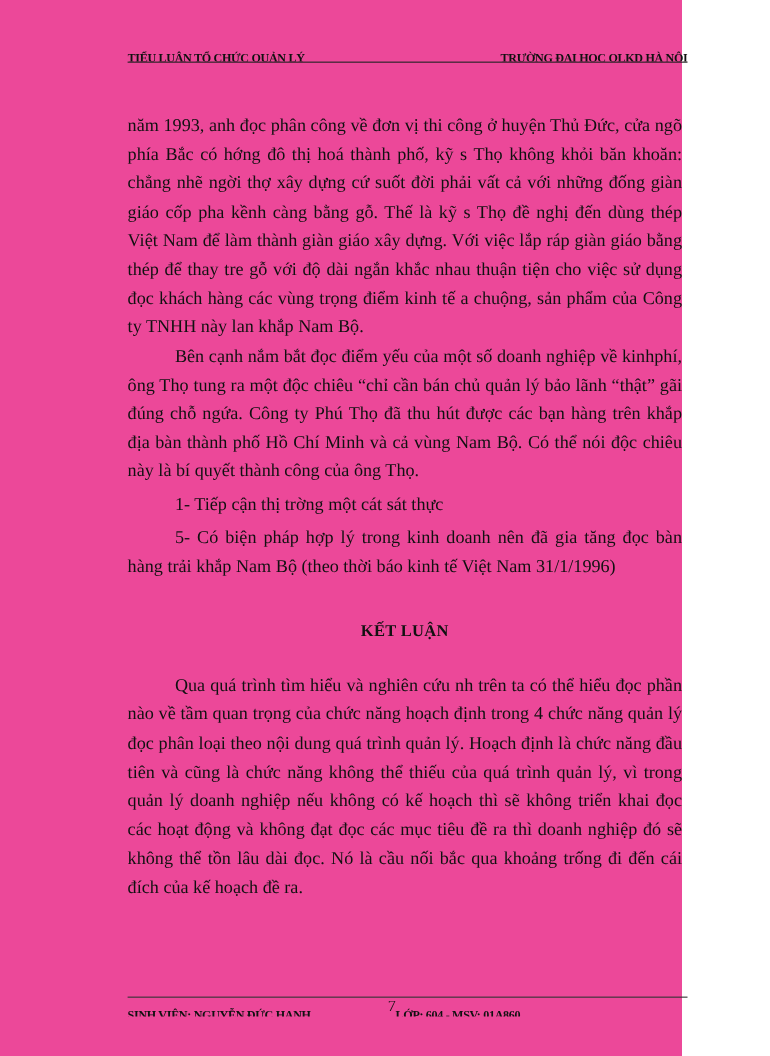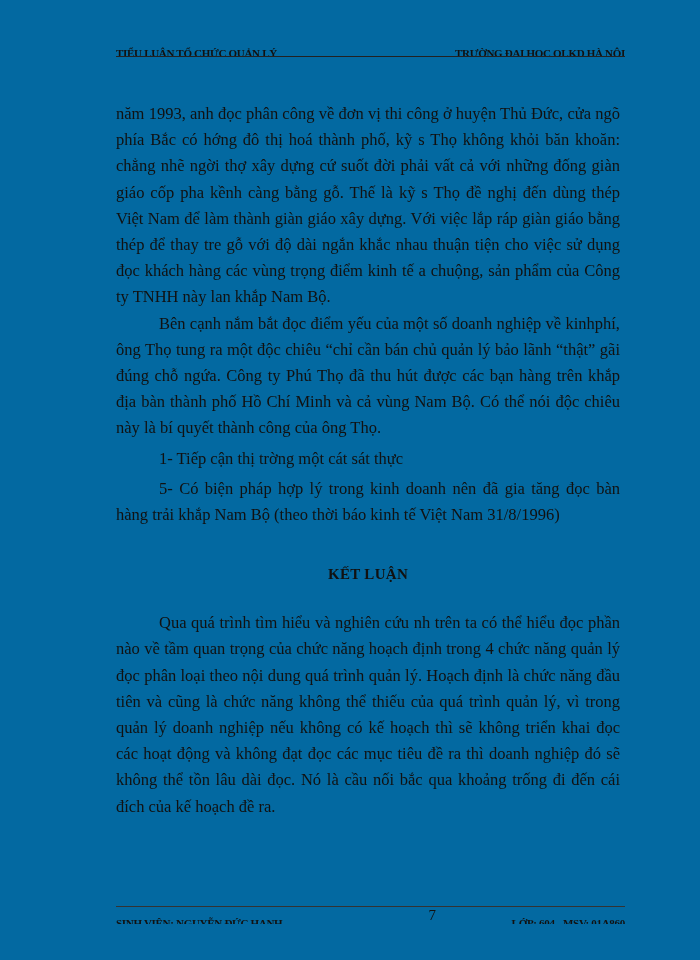--- a/index.html
+++ b/index.html
@@ -1,20 +1,20 @@
 <!DOCTYPE html>
 <html><head>
 <meta charset="utf-8">
 <style>
   html, body { margin: 0; padding: 0; background: #ffffff; }
   body {
     width: 700px; height: 960px; position: relative; overflow: hidden;
     font-family: "Liberation Serif", serif; color: #111111;
   }
-  .page { position: absolute; left: 0; top: 0; width: 700px; height: 960px; background: #0369a1; }
+  .page { position: absolute; left: 0; top: 0; width: 620px; height: 960px; background: #ec4899; }
   .running-header {
     position: absolute; left: 116px; top: 40px; width: 509px; height: 16px;
     border-bottom: 1px solid #222;
     font-size: 11px; font-weight: bold; line-height: 16px;
     display: flex; justify-content: space-between; align-items: flex-end;
     letter-spacing: -0.3px; overflow: hidden;
   }
   .running-header span { display: block; transform: translateY(5px); }
   .body {
     position: absolute; left: 116px; top: 73px; width: 504px;
@@ -26,42 +26,42 @@
   .heading2 { font-weight: bold; font-style: italic; }
   .title-wrap { text-align: center; margin-top: 32px !important; margin-bottom: 22px !important; }
   .title { font-weight: bold; font-size: 15px; line-height: 28px; letter-spacing: 0.3px; }
   .running-footer-rule {
     position: absolute; left: 116px; top: 906px; width: 509px; height: 0;
     border-top: 1px solid #333;
   }
   .running-footer {
     position: absolute; left: 116px; top: 910px; width: 509px; height: 14px;
     font-size: 11px; font-weight: bold; line-height: 14px; overflow: hidden;
-    display: flex; justify-content: space-between; align-items: flex-start;
+    display: flex; justify-content: flex-start; align-items: flex-start;
     letter-spacing: -0.3px;
   }
   .running-footer .page-num { font-size: 15px; font-weight: normal; margin-left: 70px; transform: translateY(-2px); }
   .running-footer .footer-left, .running-footer .footer-right { transform: translateY(6px); }
 </style>
 </head>
 <body>
 
 <div class="page">
 
   <div class="running-header">
     <span>TIỂU LUẬN TỔ CHỨC QUẢN LÝ</span>
     <span>TRƯỜNG ĐẠI HỌC QLKD HÀ NỘI</span>
   </div>
 
   <div class="body">
     <p>năm 1993, anh đọc   phân công về đơn vị thi công ở huyện Thủ Đức, cửa ngõ phía Bắc có hớng   đô thị hoá thành phố, kỹ s   Thọ không khỏi băn khoăn: chẳng nhẽ ngời   thợ xây dựng cứ suốt đời phải vất cả với những đống giàn giáo cốp pha kềnh càng bằng gỗ. Thế là kỹ s   Thọ đề nghị đến dùng thép Việt Nam để làm thành giàn giáo xây dựng. Với việc lắp ráp giàn giáo bằng thép để thay tre gỗ với độ dài ngắn khắc nhau thuận tiện cho việc sử dụng đọc   khách hàng các vùng trọng điểm kinh tế a   chuộng, sản phẩm của Công ty TNHH này lan khắp Nam Bộ.</p>
     <p class="indent">Bên cạnh nắm bắt đọc   điểm yếu của một số doanh nghiệp về kinhphí, ông Thọ tung ra một độc chiêu “chỉ cần bán chủ quản lý bảo lãnh “thật” gãi đúng chỗ ngứa. Công ty Phú Thọ đã thu hút được các bạn hàng trên khắp địa bàn thành phố Hồ Chí Minh và cả vùng Nam Bộ. Có thể nói độc chiêu này là bí quyết thành công của ông Thọ.</p>
 
     <p class="indent sp-list">1- Tiếp cận thị trờng   một cát sát thực</p>
-    <p class="indent sp-list">5- Có biện pháp hợp lý trong kinh doanh nên đã gia tăng đọc   bàn hàng trải khắp Nam Bộ (theo thời báo kinh tế Việt Nam 31/8/1996)</p>
+    <p class="indent sp-list">5- Có biện pháp hợp lý trong kinh doanh nên đã gia tăng đọc   bàn hàng trải khắp Nam Bộ (theo thời báo kinh tế Việt Nam 31/1/1996)</p>
 
     <p class="title-wrap">
       <span class="title">KẾT LUẬN</span>
     </p>
     <p class="indent">Qua quá trình tìm hiểu và nghiên cứu nh   trên ta có thể hiểu đọc   phần nào về tầm quan trọng của chức năng hoạch định trong 4 chức năng quản lý đọc   phân loại theo nội dung quá trình quản lý. Hoạch định là chức năng đầu tiên và cũng là chức năng không thể thiếu của quá trình quản lý, vì trong quản lý doanh nghiệp nếu không có kế hoạch thì sẽ không triển khai đọc   các hoạt động và không đạt đọc   các mục tiêu đề ra thì doanh nghiệp đó sẽ không thể tồn lâu dài đọc.   Nó là cầu nối bắc qua khoảng trống đi đến cái đích của kế hoạch đề ra.</p>
   </div>
 
   <div class="running-footer-rule"></div>
   <div class="running-footer">
     <span class="footer-left">SINH VIÊN: NGUYỄN ĐỨC HẠNH</span>

